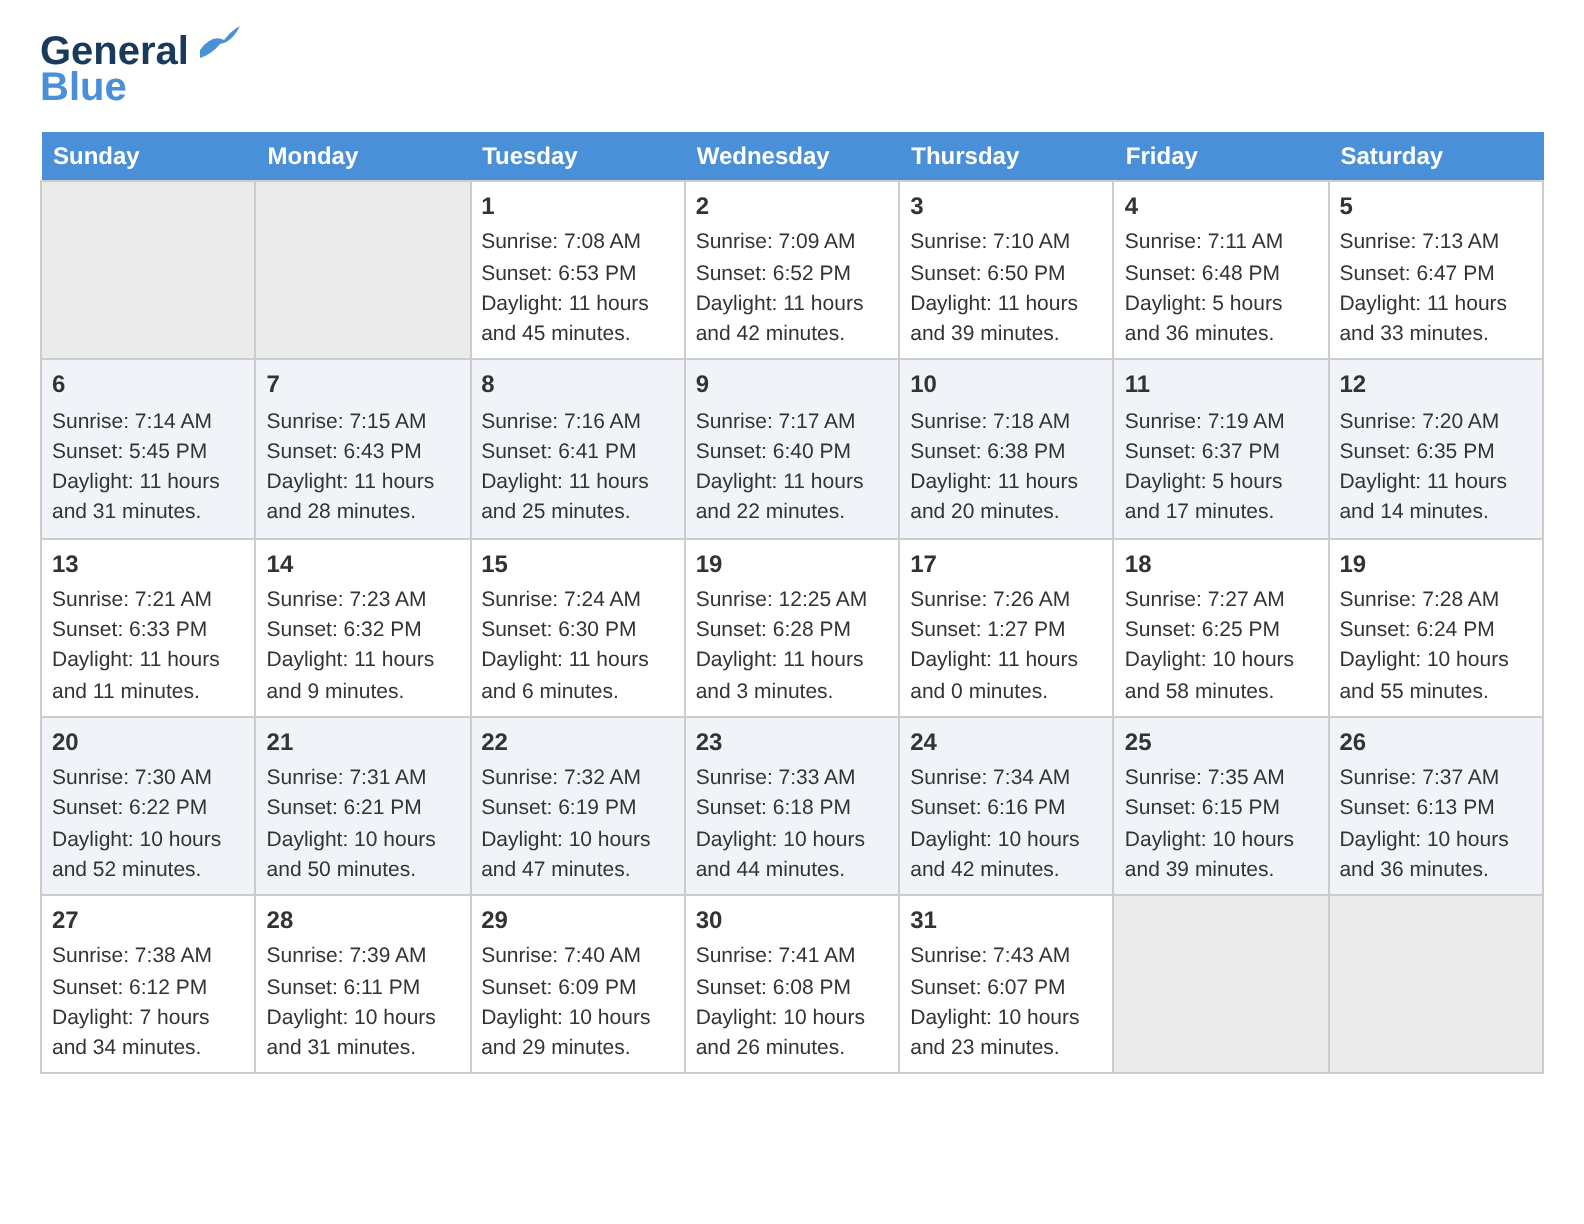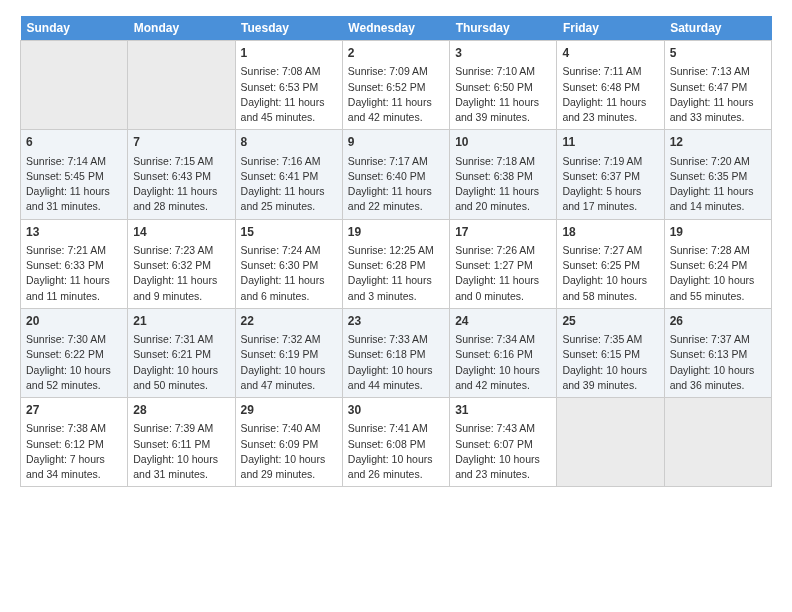--- a/index.html
+++ b/index.html
@@ -76,41 +76,60 @@
       background: #f0f4f8;
     }
     tbody tr td.empty {
       background: #ebebeb;
     }
   </style>
 </head>
 <body>
 
 <div class="page">
+  <div class="header">
+    <div class="logo">
+      <div style="display:flex; align-items:center;">
+        <div style="font-size:20px; font-weight:bold; line-height:1.05;">
+          <span style="color:#1a3a5c;">General</span>
+        </div>
+        <div style="margin-left:4px; margin-top:-6px;">
+          <svg width="22" height="16" viewBox="0 0 22 16">
+            <path d="M2,12 Q8,4 14,7 Q18,2 22,0 Q18,8 12,9 Q8,14 2,16 Z" fill="#4a90d9"></path>
+          </svg>
+        </div>
+      </div>
+      <div style="font-size:20px; font-weight:bold; color:#4a90d9; margin-top:-4px;">Blue</div>
+    </div>
+    <div class="title-area">
+      <div class="month-title"></div>
+      <div class="location"></div>
+    </div>
+  </div>
 
   <table>
     <thead>
       <tr>
       <th>Sunday</th>
           <th>Monday</th>
           <th>Tuesday</th>
           <th>Wednesday</th>
           <th>Thursday</th>
           <th>Friday</th>
           <th>Saturday</th>
         </tr>
     </thead>
     <tbody id="cal-body">
     <tr>
           <td class="empty"></td>
           <td class="empty"></td>
           <td><span class="day-num">1</span><span>Sunrise: 7:08 AM</span><br><span>Sunset: 6:53 PM</span><br><span>Daylight: 11 hours and 45 minutes.</span></td>
           <td><span class="day-num">2</span><span>Sunrise: 7:09 AM</span><br><span>Sunset: 6:52 PM</span><br><span>Daylight: 11 hours and 42 minutes.</span></td>
           <td><span class="day-num">3</span><span>Sunrise: 7:10 AM</span><br><span>Sunset: 6:50 PM</span><br><span>Daylight: 11 hours and 39 minutes.</span></td>
-          <td><span class="day-num">4</span><span>Sunrise: 7:11 AM</span><br><span>Sunset: 6:48 PM</span><br><span>Daylight: 11 hours and 23 minutes.</span></td>
+          <td><span class="day-num">4</span><span>Sunrise: 7:11 AM</span><br><span>Sunset: 6:48 PM</span><br><span>Daylight: 5 hours and 36 minutes.</span></td>
           <td><span class="day-num">5</span><span>Sunrise: 7:13 AM</span><br><span>Sunset: 6:47 PM</span><br><span>Daylight: 11 hours and 33 minutes.</span></td>
         </tr>
         <tr>
           <td><span class="day-num">6</span><span>Sunrise: 7:14 AM</span><br><span>Sunset: 5:45 PM</span><br><span>Daylight: 11 hours and 31 minutes.</span></td>
           <td><span class="day-num">7</span><span>Sunrise: 7:15 AM</span><br><span>Sunset: 6:43 PM</span><br><span>Daylight: 11 hours and 28 minutes.</span></td>
           <td><span class="day-num">8</span><span>Sunrise: 7:16 AM</span><br><span>Sunset: 6:41 PM</span><br><span>Daylight: 11 hours and 25 minutes.</span></td>
           <td><span class="day-num">9</span><span>Sunrise: 7:17 AM</span><br><span>Sunset: 6:40 PM</span><br><span>Daylight: 11 hours and 22 minutes.</span></td>
           <td><span class="day-num">10</span><span>Sunrise: 7:18 AM</span><br><span>Sunset: 6:38 PM</span><br><span>Daylight: 11 hours and 20 minutes.</span></td>
           <td><span class="day-num">11</span><span>Sunrise: 7:19 AM</span><br><span>Sunset: 6:37 PM</span><br><span>Daylight: 5 hours and 17 minutes.</span></td>
           <td><span class="day-num">12</span><span>Sunrise: 7:20 AM</span><br><span>Sunset: 6:35 PM</span><br><span>Daylight: 11 hours and 14 minutes.</span></td>

